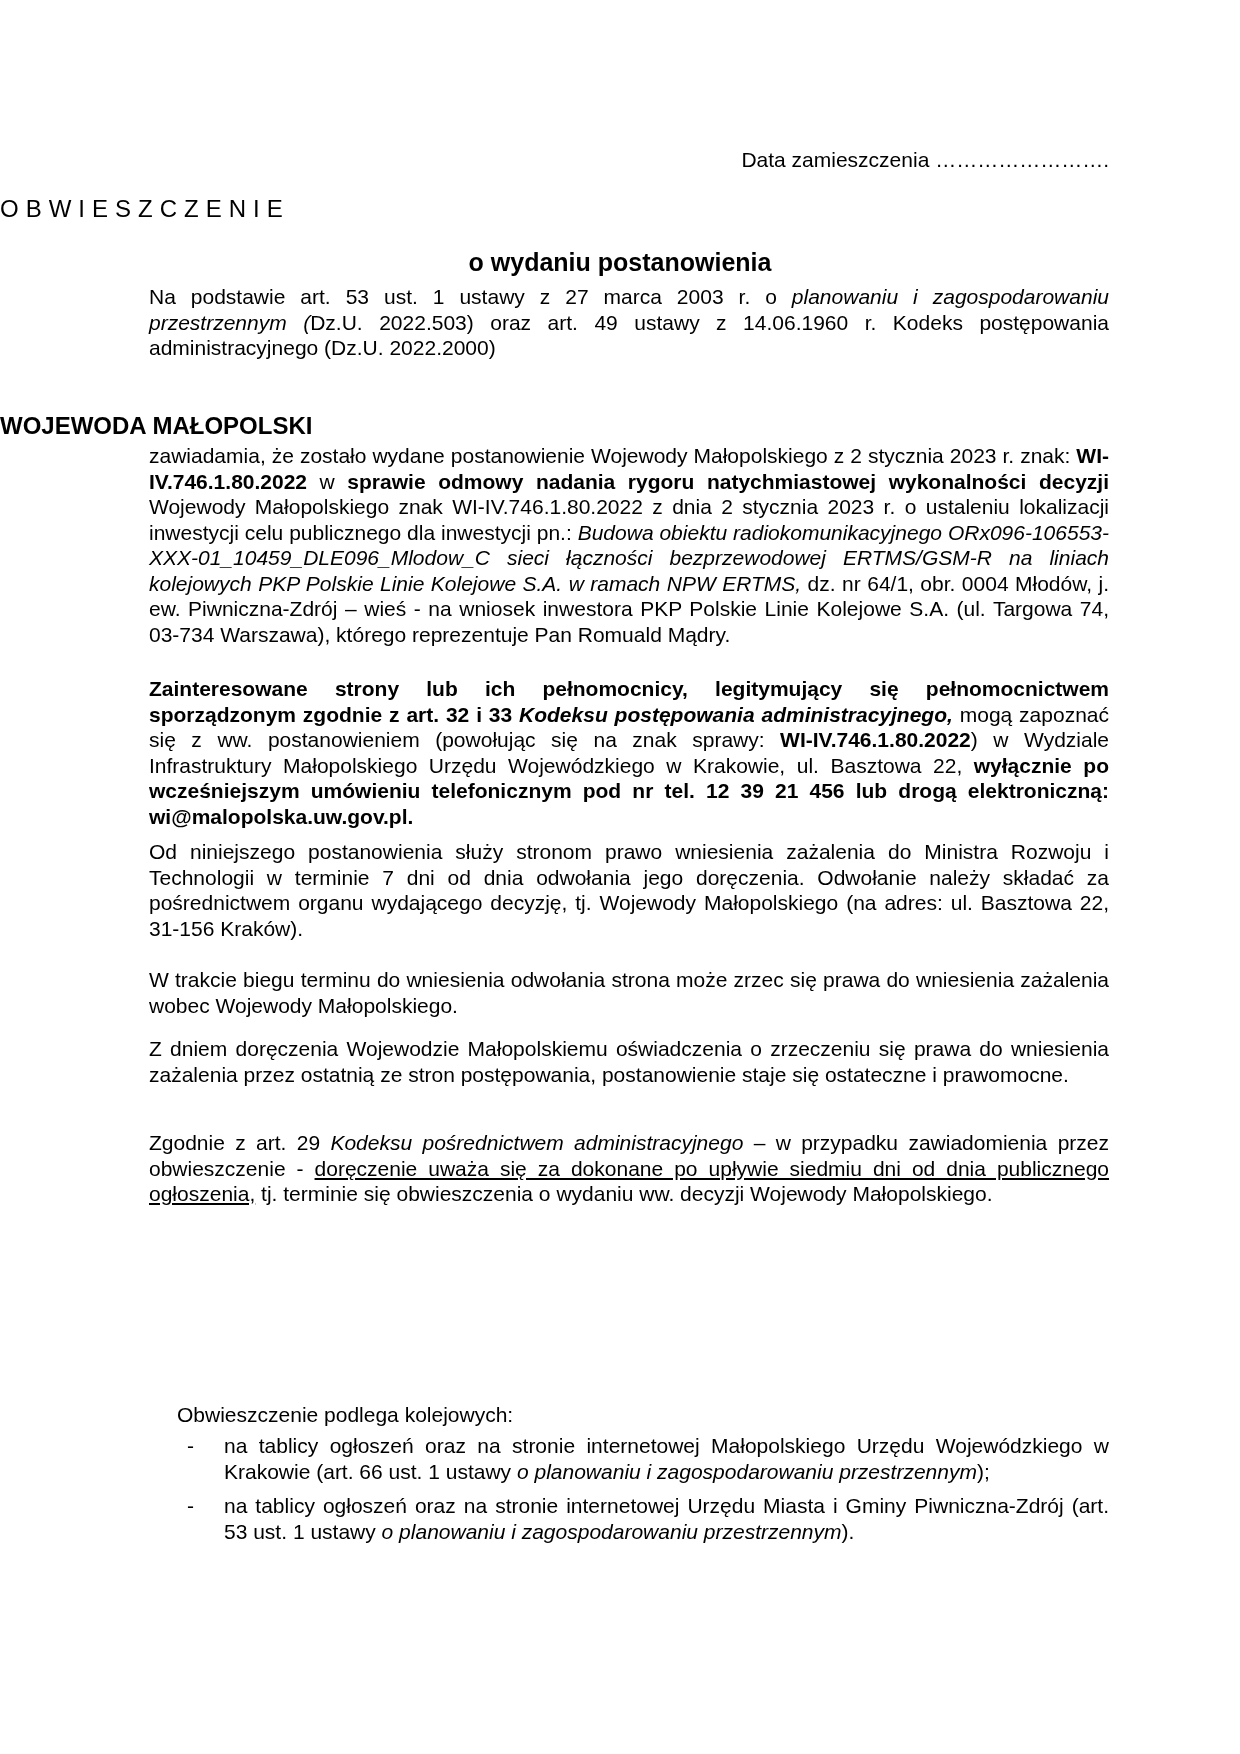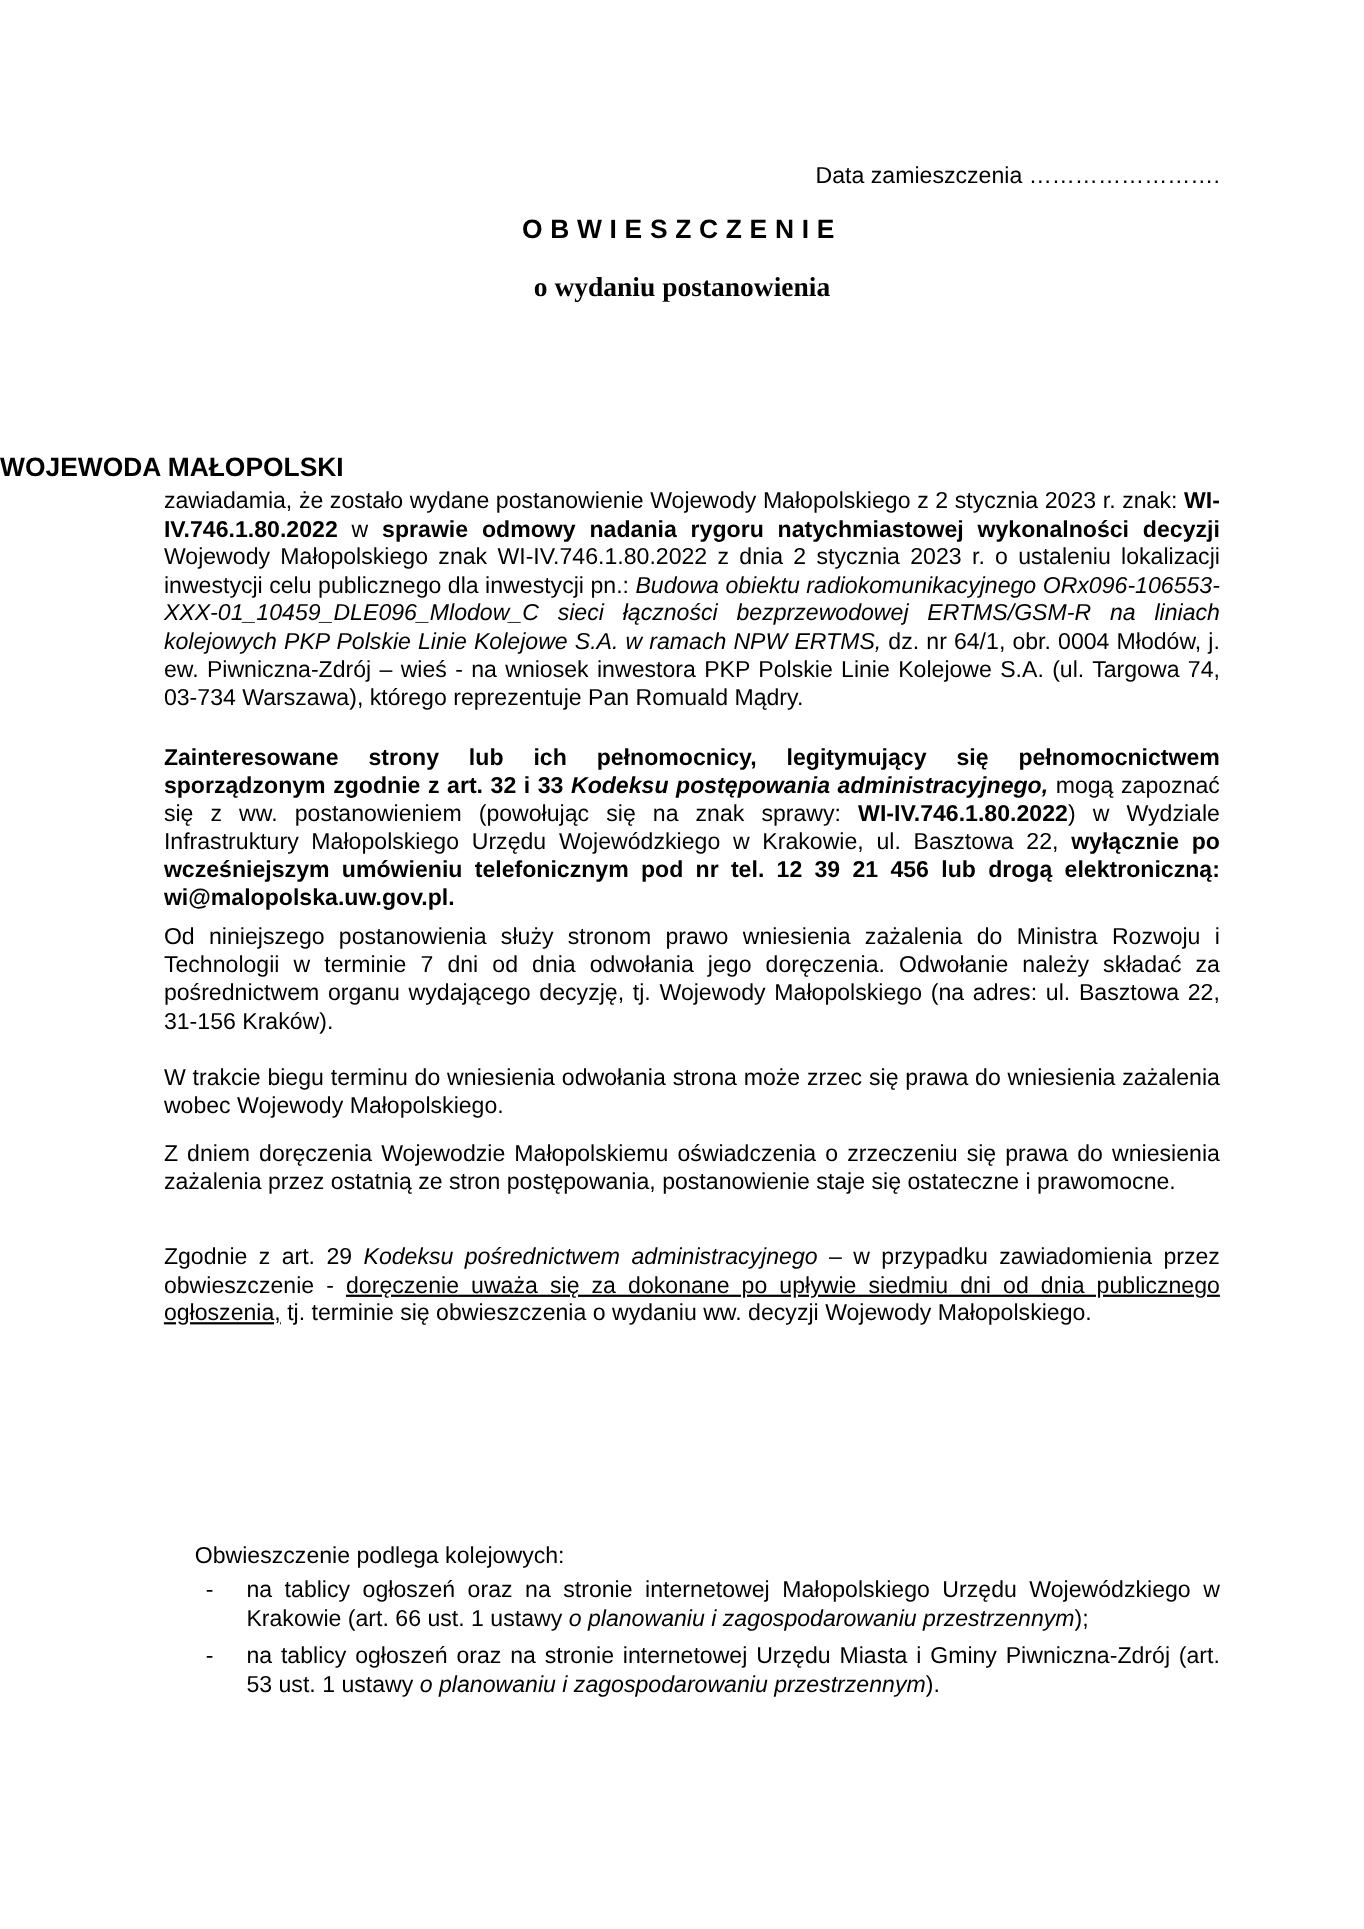--- a/index.html
+++ b/index.html
@@ -3,26 +3,26 @@
 <meta charset="utf-8">
 <style>
   html, body { margin: 0; padding: 0; background: #ffffff; }
   body { width: 1240px; height: 1754px; position: relative; overflow: hidden; }
   .page {
     position: absolute; left: 0; top: 0; width: 1240px; height: 1754px;
     font-family: "Liberation Sans", sans-serif; color: #000000;
   }
   .date-line { position: absolute; top: 148px; right: 131px; font-size: 21px; }
   .title {
-    position: absolute; top: 195px; left: 0; width: 100%; text-align: center;
-    font-size: 24px; font-weight: bold; letter-spacing: 7px;
+    position: absolute; top: 195px; left: 0; width: 100%; 
+    font-size: 24px; font-weight: normal; letter-spacing: 7px;
   }
   .subtitle {
     position: absolute; top: 248px; left: 0; width: 100%; text-align: center;
-    font-size: 25px; font-weight: bold; font-family: Liberation Serif, serif;
+    font-size: 25px; font-weight: bold;
   }
   .body-block {
     position: absolute; left: 149px; width: 960px;
     font-size: 21px; line-height: 25.5px; text-align: justify;
   }
   .heading2 {
     position: absolute; top: 412px; left: 0; width: 100%; text-align: left;
     font-size: 24px; font-weight: bold;
   }
   .b { font-weight: bold; }
@@ -36,20 +36,23 @@
 </head>
 <body>
 
 <div class="page">
 
   <div class="date-line">Data zamieszczenia …………………….</div>
 
   <div class="title">OBWIESZCZENIE</div>
   <div class="subtitle">o wydaniu postanowienia</div>
 
+  <p class="body-block" style="top:263px;">
+    <span>Na podstawie art. 53 ust. 1 ustawy z 27 marca 2003 r. o </span><span class="i">planowaniu i zagospodarowaniu przestrzennym (</span><span>Dz.U. 2022.503) oraz art. 49 ustawy z 14.06.1960 r. Kodeks postępowania administracyjnego (Dz.U. 2022.2000)</span>
+  </p>
 
   <div class="heading2">WOJEWODA MAŁOPOLSKI</div>
 
   <p class="body-block" style="top:422px;">
     <span>zawiadamia, że zostało wydane postanowienie Wojewody Małopolskiego z 2 stycznia 2023 r. znak: </span><span class="b">WI-IV.746.1.80.2022</span><span> w </span><span class="b">sprawie odmowy nadania rygoru natychmiastowej wykonalności decyzji</span><span> Wojewody Małopolskiego znak WI-IV.746.1.80.2022 z dnia 2 stycznia 2023 r. o ustaleniu lokalizacji inwestycji celu publicznego dla inwestycji pn.: </span><span class="i">Budowa obiektu radiokomunikacyjnego ORx096-106553-XXX-01_10459_DLE096_Mlodow_C sieci łączności bezprzewodowej ERTMS/GSM-R na liniach kolejowych PKP Polskie Linie Kolejowe S.A. w ramach NPW ERTMS,</span><span> dz. nr 64/1, obr. 0004 Młodów, j. ew. Piwniczna-Zdrój – wieś -  na wniosek inwestora PKP Polskie Linie Kolejowe S.A. (ul. Targowa 74, 03-734 Warszawa), którego reprezentuje Pan Romuald Mądry.</span>
   </p>
 
   <p class="body-block" style="top:655px;">
     <span class="b">Zainteresowane strony lub ich pełnomocnicy, legitymujący się pełnomocnictwem sporządzonym zgodnie z art. 32 i 33 </span><span class="b i">Kodeksu postępowania administracyjnego,</span><span> mogą zapoznać się z ww. postanowieniem (powołując się na znak sprawy: </span><span class="b">WI-IV.746.1.80.2022</span><span>) w Wydziale Infrastruktury Małopolskiego Urzędu Wojewódzkiego w Krakowie, ul. Basztowa 22, </span><span class="b">wyłącznie po wcześniejszym umówieniu telefonicznym pod nr tel. 12 39 21 456 lub drogą elektroniczną: wi@malopolska.uw.gov.pl.</span>
   </p>

